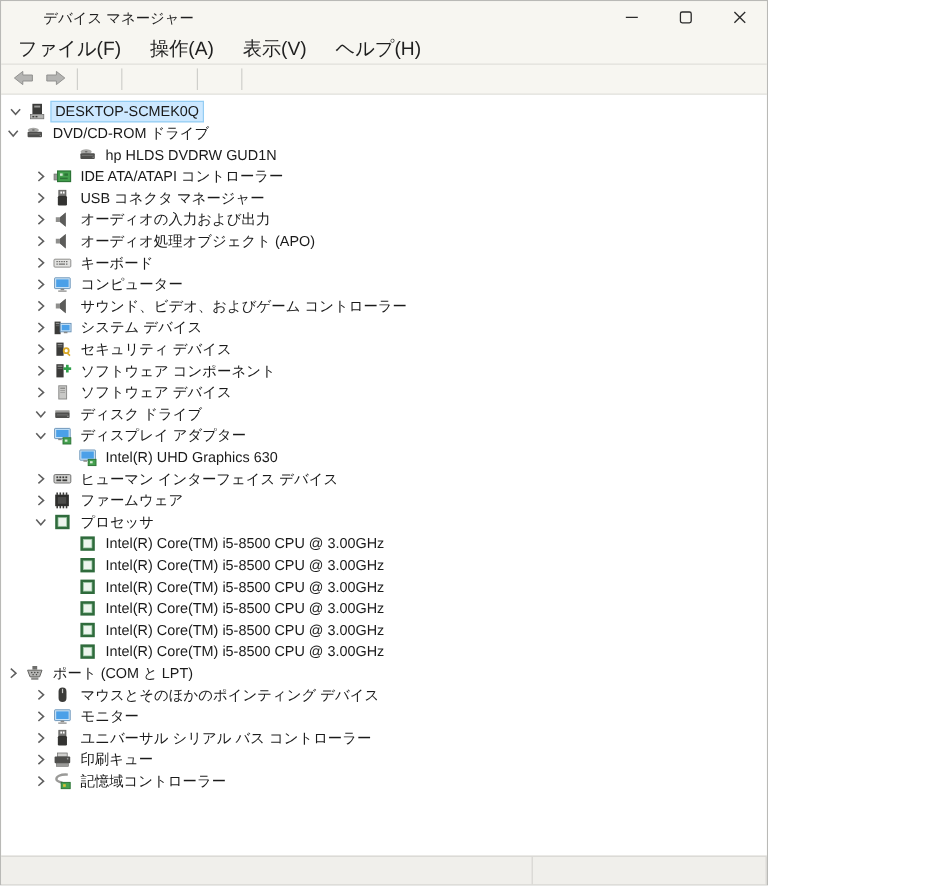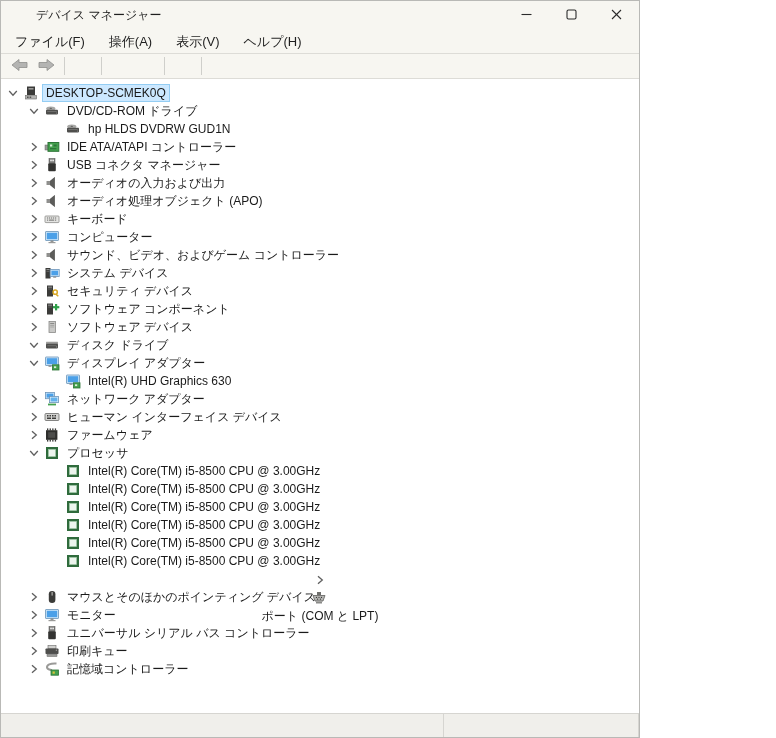--- a/index.html
+++ b/index.html
@@ -34,21 +34,21 @@
   .menubar {
     height:24px; flex:0 0 24px;
     display:flex; align-items:center;
     padding-left:2px;
     background:#f7f6f1;
     border-bottom:1px solid #dddcd7;
   }
   .menu-item {
     padding:3px 9px; margin:0 3px;
     background:transparent; border:none;
-    font-size:13px; color:#1f1f1f; cursor:default;
+    font-size:16px; color:#1f1f1f; cursor:default;
     font-family:inherit;
   }
   
   .toolbar {
     height:25px; flex:0 0 25px;
     display:flex; align-items:center;
     padding-left:6px;
     background:#f7f6f1;
     border-bottom:1px solid #dddcd7;
   }
@@ -200,21 +200,21 @@
           <svg viewBox="0 0 16 16">
             <rect x="4" y="1.5" width="8" height="8.5" fill="#3b3b39"></rect>
             <rect x="5.5" y="3" width="5" height="1.6" fill="#9a9a98"></rect>
             <rect x="2.5" y="10.5" width="11" height="3.5" fill="#b3b3b1" stroke="#6a6a68" stroke-width="0.6"></rect>
             <rect x="4" y="11.6" width="1.6" height="1.2" fill="#3b3b39"></rect>
             <rect x="6.6" y="11.6" width="1.6" height="1.2" fill="#3b3b39"></rect>
           </svg>
         </span>
         <span class="tree-label selected">DESKTOP-SCMEK0Q</span>
       </div>
-      <div class="tree-row" style="padding-left: 23px;">
+      <div class="tree-row" style="">
         <span class="chev-slot">
           <svg width="16" height="16" viewBox="0 0 16 16">
             <path d="M4.2 6 L8 10.3 L11.8 6" fill="none" stroke="#5f5f5f" stroke-width="1.3"></path>
           </svg>
         </span>
         <span class="tree-icon">
           <svg viewBox="0 0 16 16">
             <ellipse cx="6.8" cy="5.4" rx="4.6" ry="2" fill="#a8a8a6"></ellipse>
             <ellipse cx="6.8" cy="5.4" rx="1.2" ry="0.6" fill="#6a6a68"></ellipse>
             <rect x="2" y="6.8" width="12" height="4.6" rx="0.8" fill="#4e4e4c"></rect>
@@ -457,37 +457,20 @@
         <span class="tree-icon">
           <svg viewBox="0 0 16 16">
             <rect x="1.5" y="2" width="13" height="8.5" rx="0.5" fill="#cfe6f8" stroke="#6a93b8" stroke-width="0.8"></rect>
             <rect x="2.8" y="3.2" width="10.4" height="6" fill="#4ba0e8"></rect>
             <rect x="4.5" y="10.5" width="3" height="1.3" fill="#8a8a88"></rect>
             <rect x="8.5" y="9.8" width="6.5" height="5.2" fill="#44a04e" stroke="#2c7436" stroke-width="0.8"></rect>
             <rect x="10" y="11.3" width="2.2" height="1.8" fill="#d8ecd8"></rect>
           </svg>
         </span>
         <span class="tree-label">Intel(R) UHD Graphics 630</span>
-      </div>
-      <div class="tree-row" style="padding-left: 23px;">
-        <span class="chev-slot">
-          <svg width="16" height="16" viewBox="0 0 16 16">
-            <path d="M6 4.2 L10.3 8 L6 11.8" fill="none" stroke="#5f5f5f" stroke-width="1.3"></path>
-          </svg>
-        </span>
-        <span class="tree-icon">
-          <svg viewBox="0 0 16 16">
-            <rect x="1.5" y="1.5" width="9" height="6.2" fill="#cfe6f8" stroke="#6a93b8" stroke-width="0.8"></rect>
-            <rect x="2.6" y="2.6" width="6.8" height="4" fill="#4ba0e8"></rect>
-            <rect x="5.5" y="5.4" width="9" height="6.2" fill="#e2f0fa" stroke="#6a93b8" stroke-width="0.8"></rect>
-            <rect x="6.6" y="6.5" width="6.8" height="4" fill="#63b2ec"></rect>
-            <rect x="4" y="12.6" width="8" height="1.8" fill="#44a04e"></rect>
-          </svg>
-        </span>
-        <span class="tree-label">ネットワーク アダプター</span>
       </div>
       <div class="tree-row" style="padding-left: 23px;">
         <span class="chev-slot">
           <svg width="16" height="16" viewBox="0 0 16 16">
             <path d="M6 4.2 L10.3 8 L6 11.8" fill="none" stroke="#5f5f5f" stroke-width="1.3"></path>
           </svg>
         </span>
         <span class="tree-icon">
           <svg viewBox="0 0 16 16">
             <rect x="1" y="4.5" width="14" height="7" rx="1" fill="#d4d4d2" stroke="#6a6a68" stroke-width="0.8"></rect>
@@ -594,21 +577,21 @@
       <div class="tree-row" style="padding-left: 44px;">
         <span class="chev-slot"></span>
         <span class="tree-icon">
           <svg viewBox="0 0 16 16">
             <rect x="2" y="2" width="12" height="12" fill="#2f6b3c"></rect>
             <rect x="4.4" y="4.4" width="7.2" height="7.2" fill="#edf5ee" stroke="#9cc8a4" stroke-width="0.6"></rect>
           </svg>
         </span>
         <span class="tree-label">Intel(R) Core(TM) i5-8500 CPU @ 3.00GHz</span>
       </div>
-      <div class="tree-row" style=" flex-direction: column;">
+      <div class="tree-row" style="">
         <span class="chev-slot">
           <svg width="16" height="16" viewBox="0 0 16 16">
             <path d="M6 4.2 L10.3 8 L6 11.8" fill="none" stroke="#5f5f5f" stroke-width="1.3"></path>
           </svg>
         </span>
         <span class="tree-icon">
           <svg viewBox="0 0 16 16">
             <rect x="6" y="2" width="4" height="3" fill="#6f6f6d"></rect>
             <polygon points="2,5.5 14,5.5 12,11 4,11" fill="#b4b4b2" stroke="#5e5e5c" stroke-width="0.8"></polygon>
             <g fill="#3b3b39">

